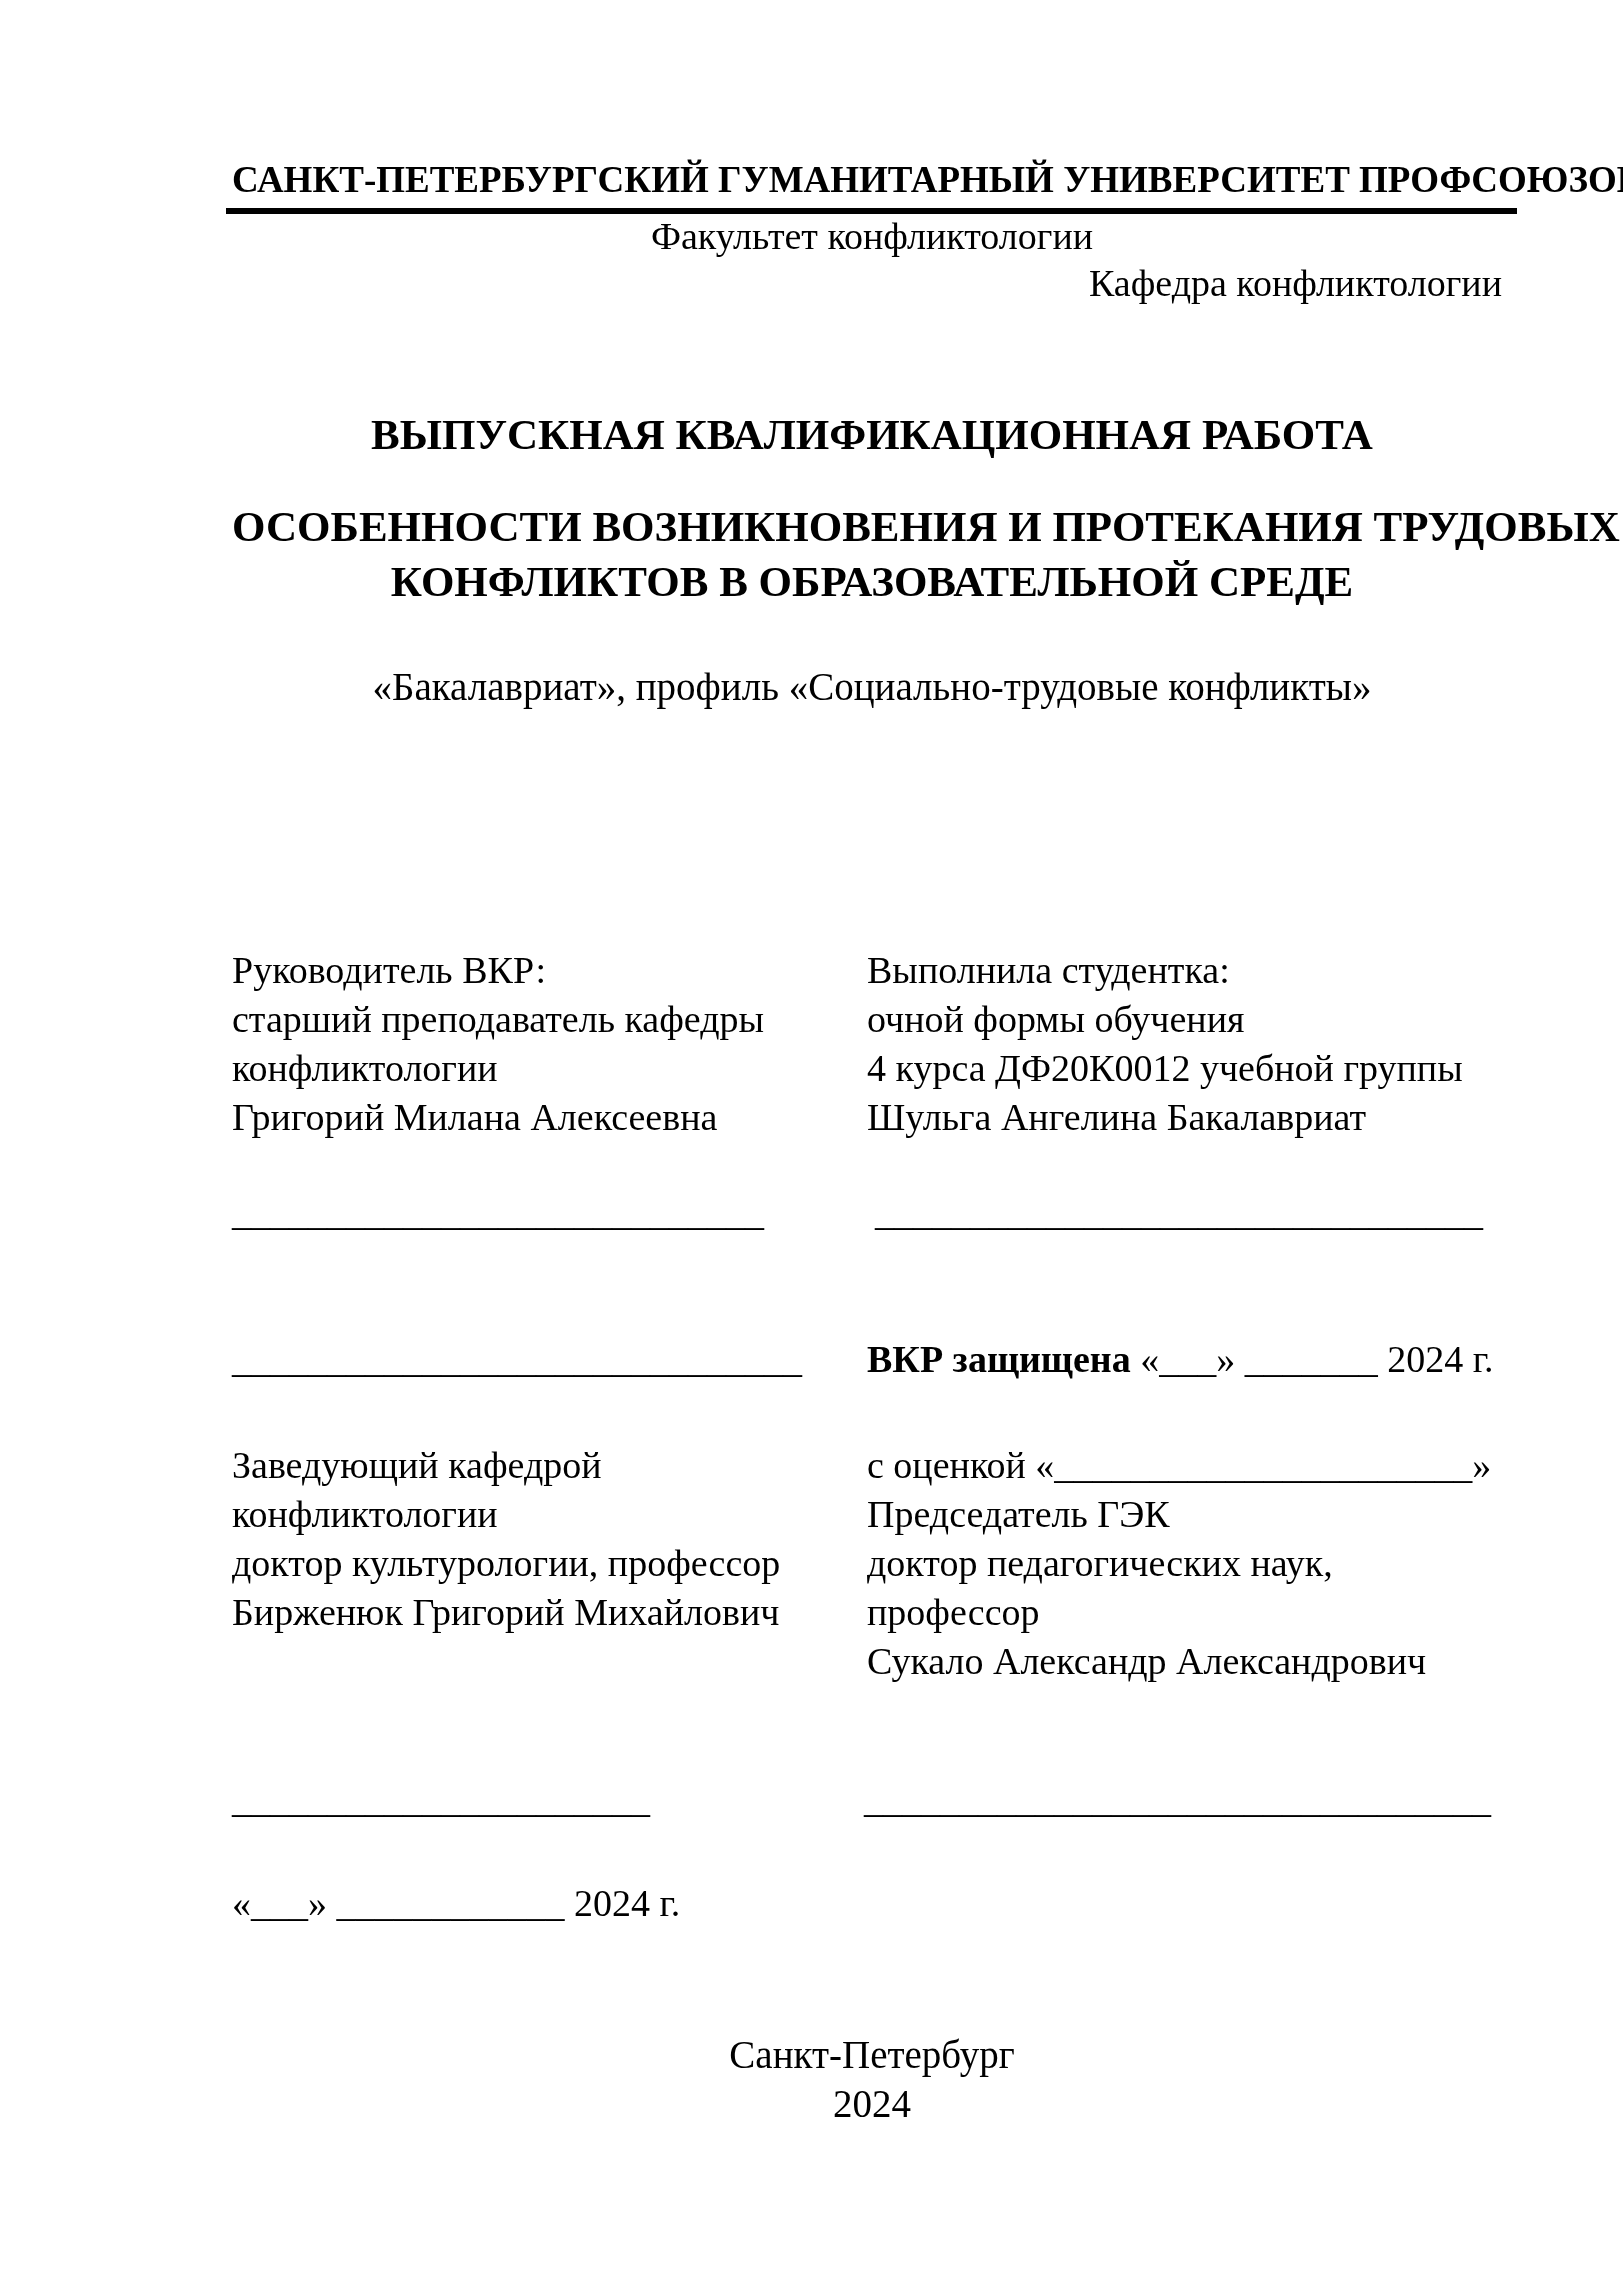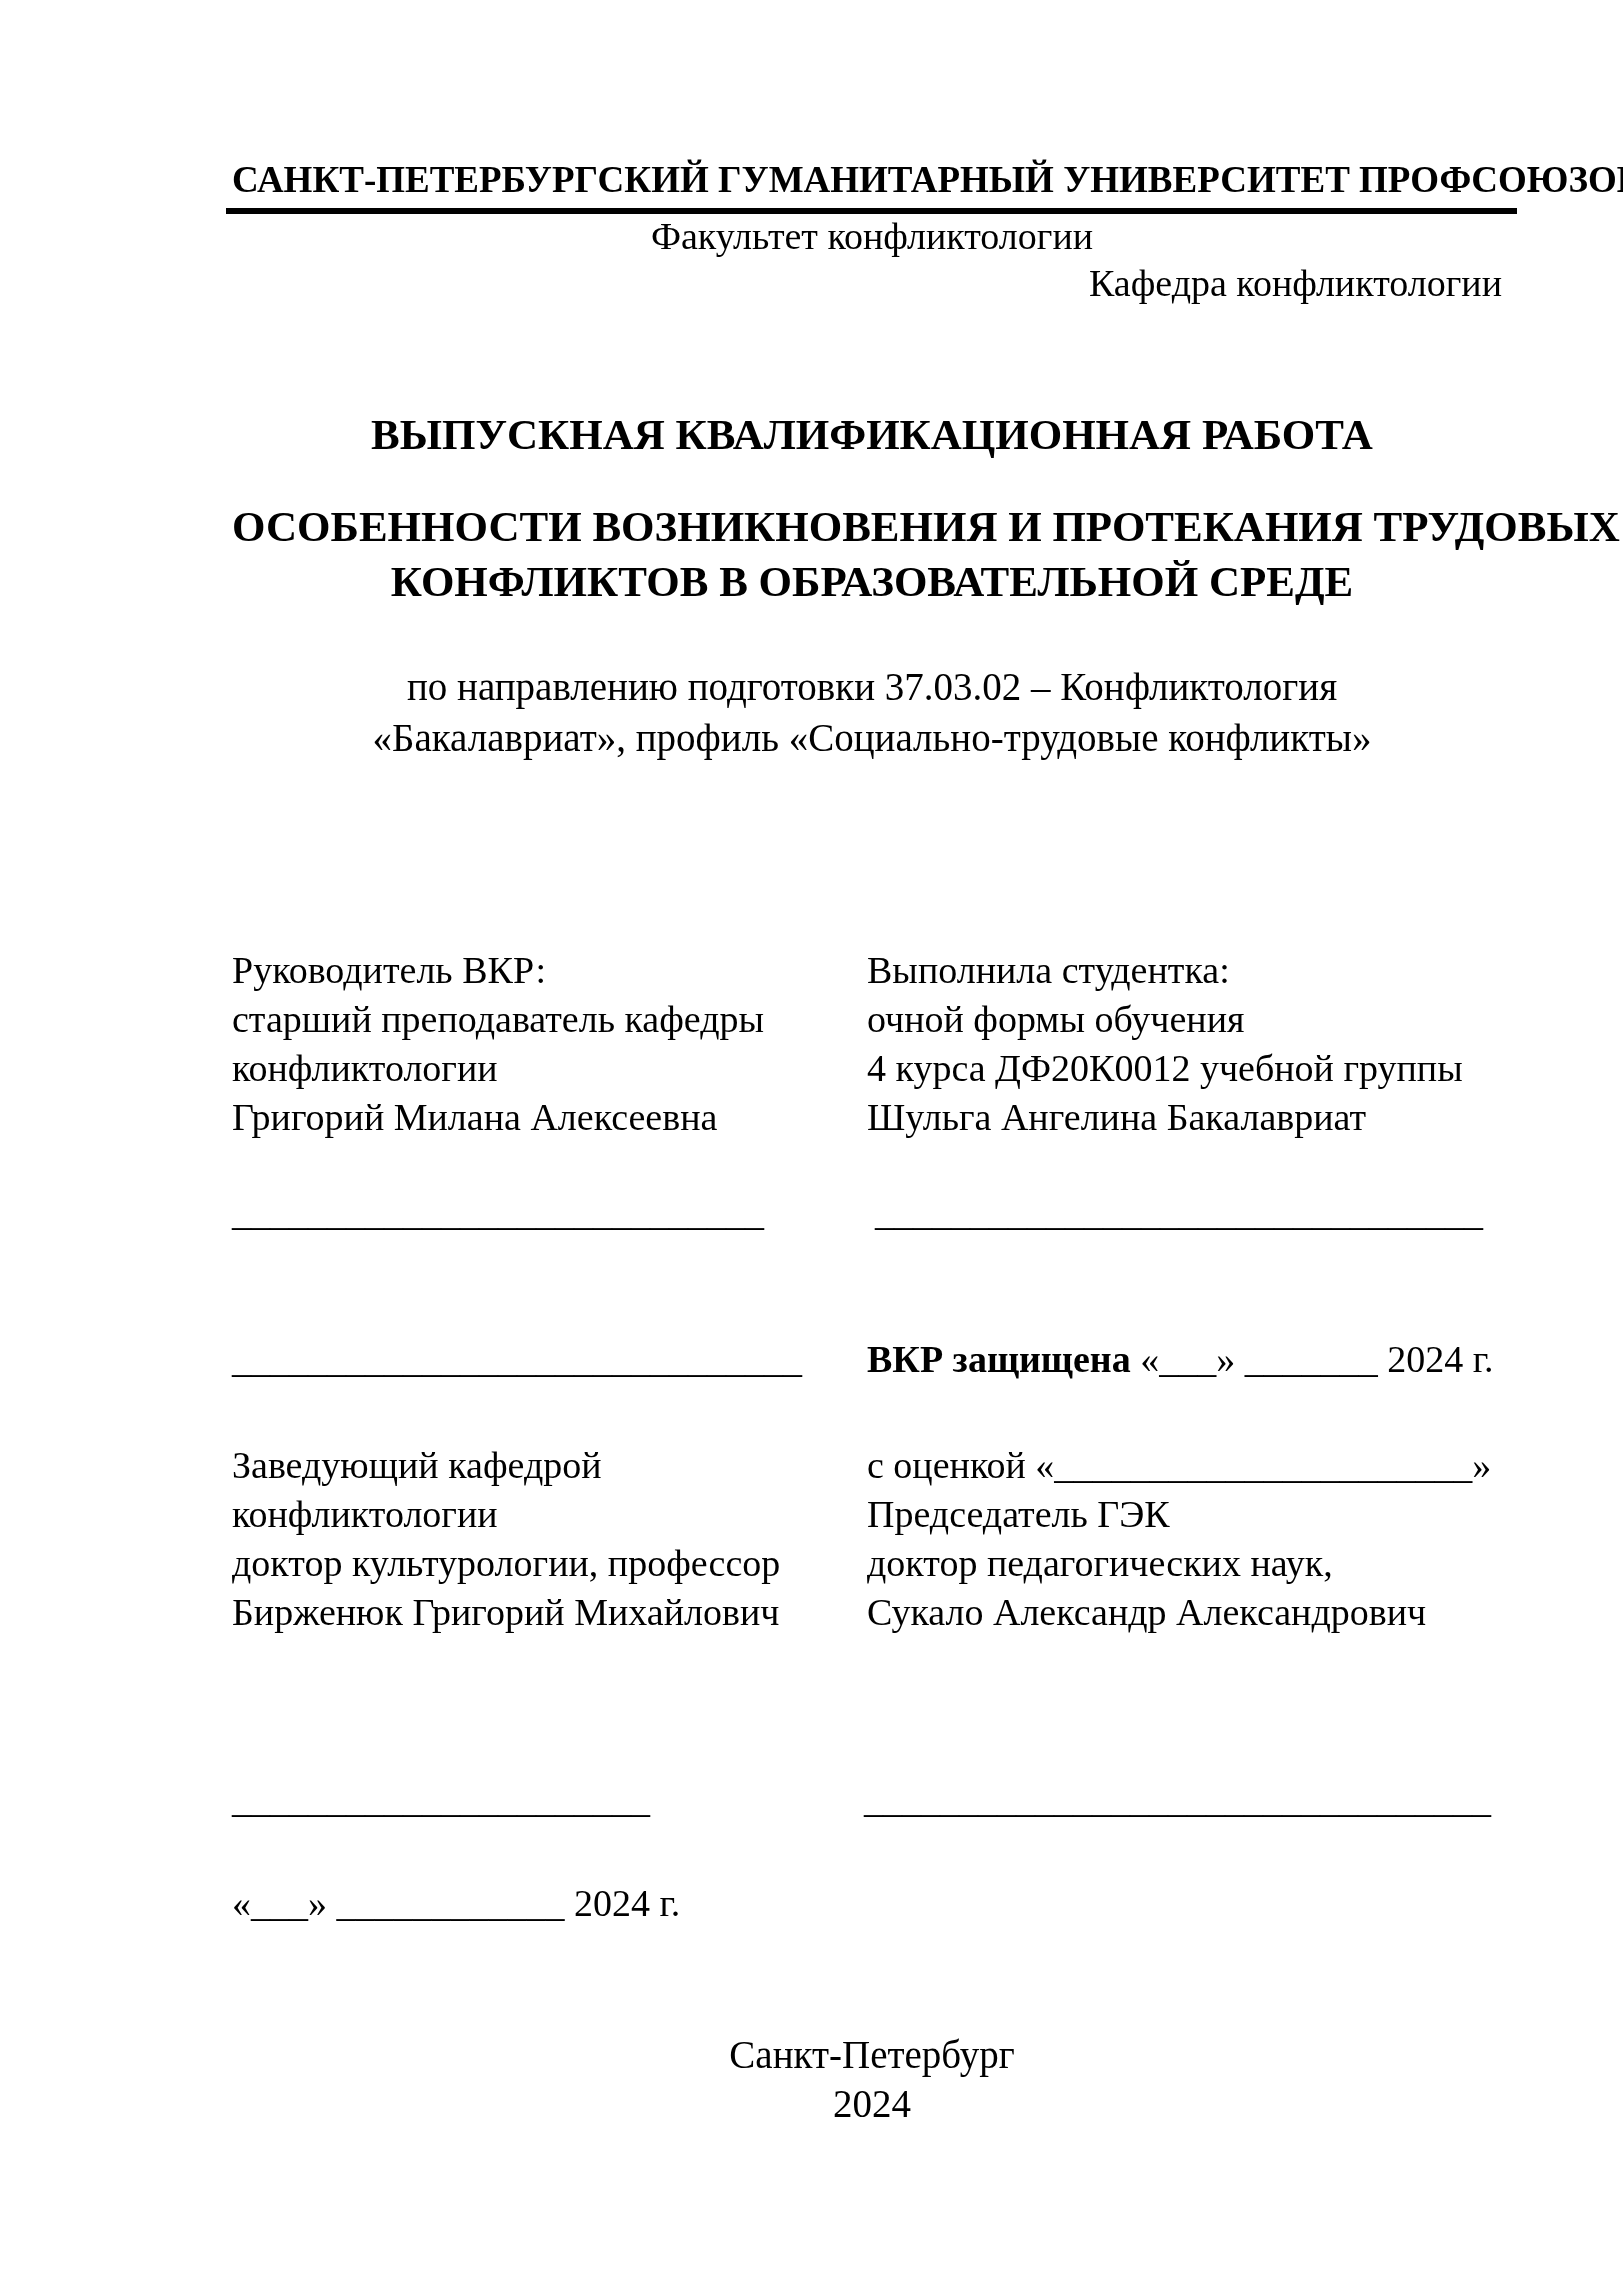--- a/index.html
+++ b/index.html
@@ -74,21 +74,20 @@
   <div class="abs department">Кафедра конфликтологии</div>
 
   <div class="abs thesis-title">
     <div>ОСОБЕННОСТИ ВОЗНИКНОВЕНИЯ И ПРОТЕКАНИЯ ТРУДОВЫХ</div>
     <div>КОНФЛИКТОВ В ОБРАЗОВАТЕЛЬНОЙ СРЕДЕ</div>
   </div>
 
   <div class="abs worktype">ВЫПУСКНАЯ КВАЛИФИКАЦИОННАЯ РАБОТА</div>
 
   <div class="abs program">
-    <div>по направлению подготовки 37.03.02 – Конфликтология</div>
     <div>«Бакалавриат», профиль «Социально-трудовые конфликты»</div>
   </div>
 
   <div class="abs cols1 col-left">
     <div>Руководитель ВКР:</div>
     <div>старший преподаватель кафедры</div>
     <div>конфликтологии</div>
     <div>Григорий Милана Алексеевна</div>
   </div>
 
@@ -111,20 +110,21 @@
     <div>Заведующий кафедрой</div>
     <div>конфликтологии</div>
     <div>доктор культурологии, профессор</div>
     <div>Бирженюк Григорий Михайлович</div>
   </div>
 
   <div class="abs cols2 col-right">
     <div>с оценкой «______________________»</div>
     <div>Председатель ГЭК</div>
     <div>доктор педагогических наук,</div>
+    <div>профессор</div>
     <div>Сукало Александр Александрович</div>
   </div>
 
   <div class="abs sig sig3-left">______________________</div>
   <div class="abs sig sig3-right">_________________________________</div>
 
   <div class="abs date-row">«___» ____________ 2024 г.</div>
 
   <div class="abs footer">
     <div>Санкт-Петербург</div>

